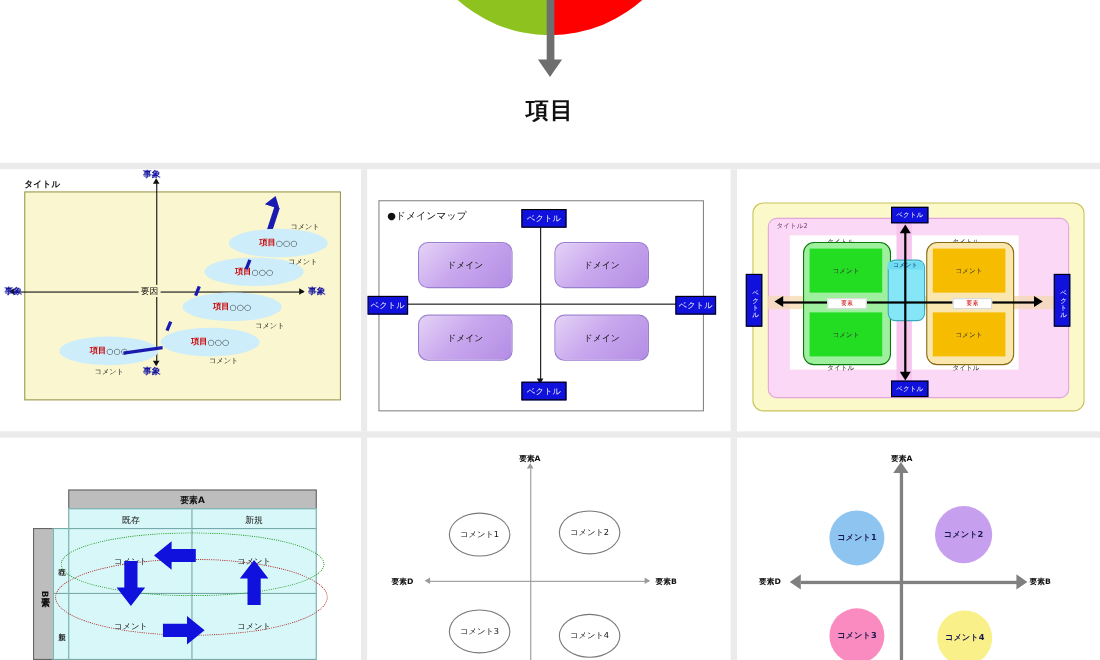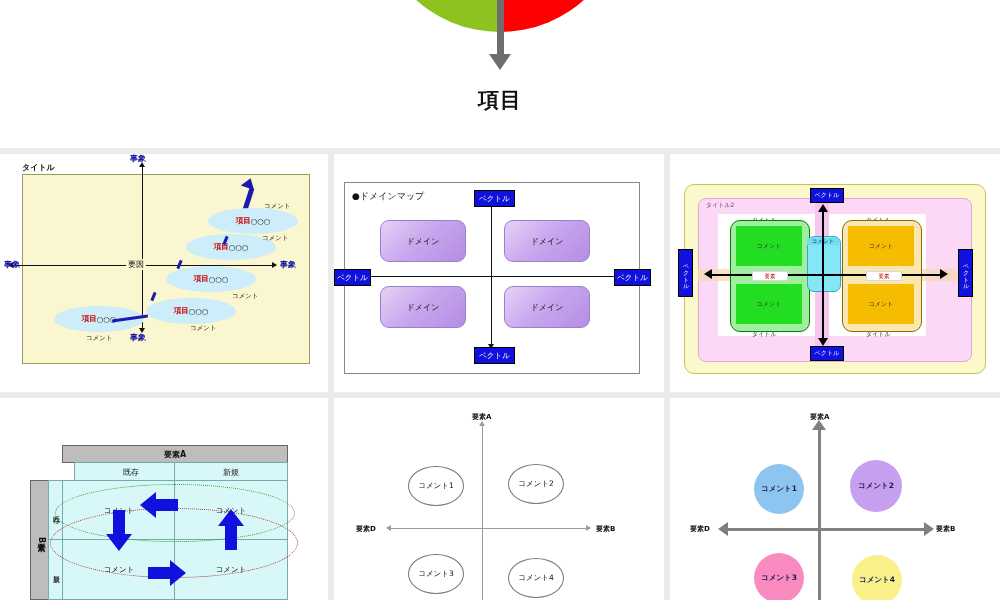--- a/index.html
+++ b/index.html
@@ -258,21 +258,21 @@
     <div class="p3-yoso" style="left:196px;top:117px;width:34px">要素</div>
 
     <div class="p3-vecH" style="left:140px;top:34px;width:32px;height:13px">ベクトル</div>
     <div class="p3-vecH" style="left:140px;top:192px;width:32px;height:13px">ベクトル</div>
     <div class="p3-vecV" style="left:8px;top:95px;width:13px;height:46px">ベクトル</div>
     <div class="p3-vecV" style="left:288px;top:95px;width:13px;height:46px">ベクトル</div>
   </div>
 
   <div class="panel" style="left:0;top:398px;width:328px;height:202px">
     <div class="p4-hdrA">要素A</div>
-    <div class="p4-sub" style="left:74px">既存</div>
+    <div class="p4-sub" style="left:62px">既存</div>
     <div class="p4-sub" style="left:174px">新規</div>
     <div class="p4-hdrB">要素B</div>
     <div class="p4-rlab" style="top:82px">既存</div>
     <div class="p4-rlab" style="top:141px">新規</div>
 
     <div class="p4-cell" style="left:62px;top:82px">コメント</div>
     <div class="p4-cell" style="left:174px;top:82px">コメント</div>
     <div class="p4-cell" style="left:62px;top:141px">コメント</div>
     <div class="p4-cell" style="left:174px;top:141px">コメント</div>
 

